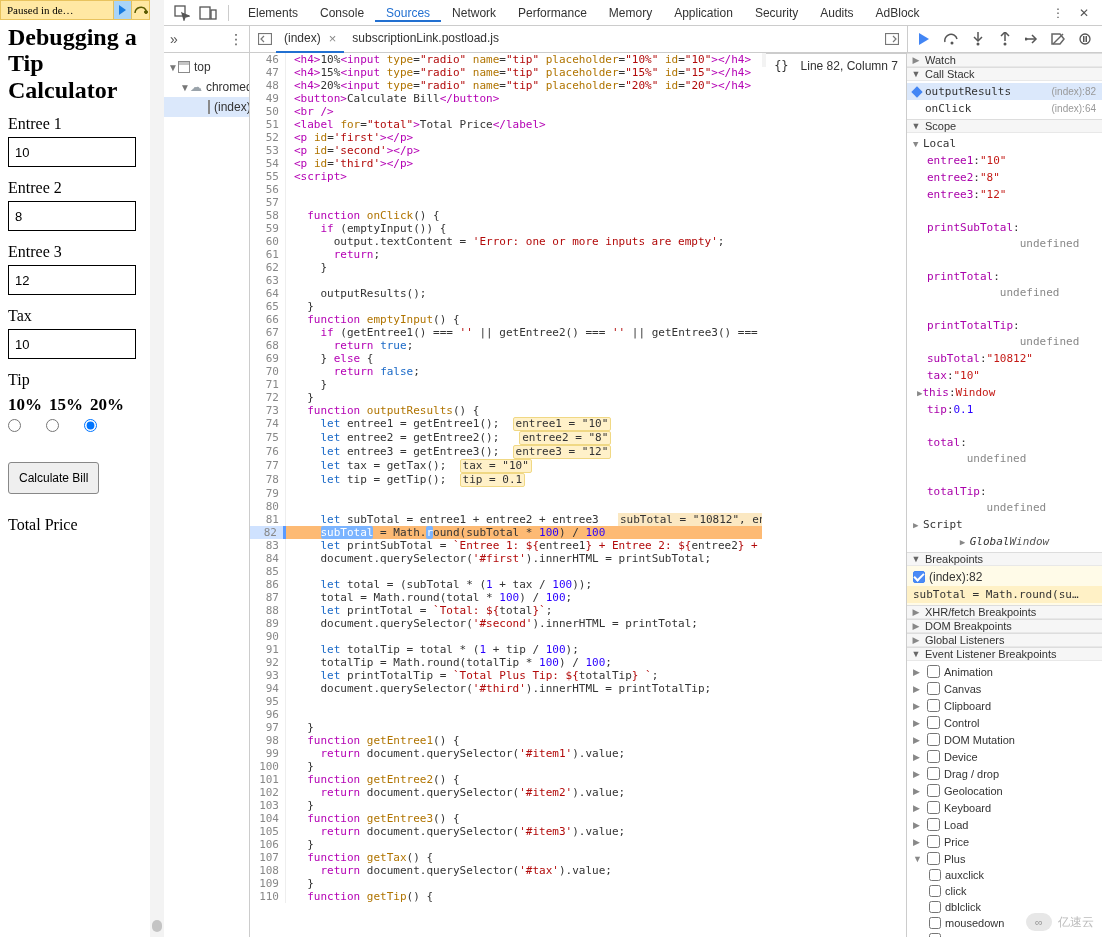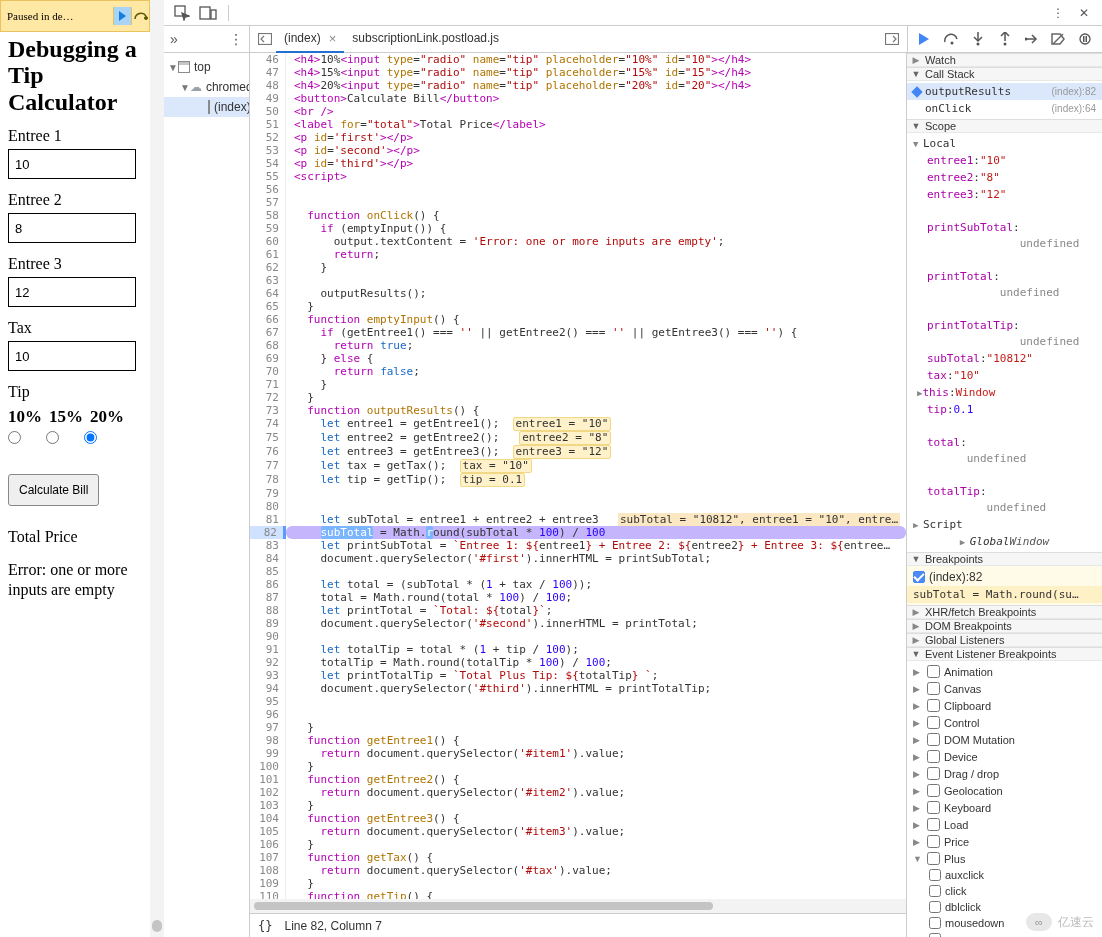--- a/index.html
+++ b/index.html
@@ -1,19 +1,19 @@
 <!DOCTYPE html>
 <html><head>
 <meta charset="utf-8">
 <style>
 * { margin: 0; padding: 0; box-sizing: border-box; }
 body { font-family: Arial, Helvetica, sans-serif; font-size: 12px; overflow: hidden; width: 1102px; height: 937px; position: relative; background: #fff; }
 
 
-.page-dbgbar { display: flex; align-items: center; height: 32px; background: #ffe8a3; border: 1px solid #e8c35e; font-size: 11px; }
+.page-dbgbar { display: flex; align-items: center; height: 20px; background: #ffe8a3; border: 1px solid #e8c35e; font-size: 11px; }
 .page-dbgbar .msg { flex: 1; padding: 0 6px; white-space: nowrap; overflow: hidden; text-overflow: ellipsis; }
 .page-dbgbar .btn { width: 18px; height: 18px; display: flex; align-items: center; justify-content: center; border-left: 1px solid #e0c060; background: #a9d4f7; }
 .page-dbgbar .btn.step { background: #ffe8a3; }
 .page-dbgbar .tri { width: 0; height: 0; border-left: 7px solid #177be0; border-top: 5px solid transparent; border-bottom: 5px solid transparent; }
 .page-dbgbar .step svg { stroke: #5a5a00; fill: none; }
 
 
 .rendered-page { position: absolute; left: 0; top: 0; width: 150px; height: 937px; background: #fff; font-family: 'Times New Roman', serif; }
 .rendered-page .content { padding: 4px 8px; }
 .rendered-page h1 { font-size: 24px; font-weight: bold; margin: 0 0 12px 0; line-height: 1.1; }
@@ -63,28 +63,28 @@
 .file-nav .row.sel { background: #dbe8fb; }
 .file-nav .twist { width: 10px; text-align: center; color: #777; font-size: 10px; }
 .file-nav .ind1 { padding-left: 4px; }
 .file-nav .ind2 { padding-left: 16px; }
 .file-nav .ind4 { padding-left: 44px; }
 .file-nav .cloud { color: #9aa3aa; margin-right: 4px; }
 .file-nav .sheet { width: 12px; height: 14px; border: 1px solid #8a8a8a; background: #fff; margin-right: 4px; display: inline-block; }
 .file-nav .win { width: 12px; height: 12px; border: 1px solid #8a8a8a; margin-right: 4px; display: inline-block; background: linear-gradient(#c5c5c5 0 33%, #fff 33% 100%); }
 
 
-.code-wrap { flex: 1; display: flex; flex-direction: column; border-right: 1px solid #ccc; min-width: 0; }
+.code-wrap { flex: 1; display: flex; flex-direction: row; border-right: 1px solid #ccc; min-width: 0; }
 .code-scroll { flex: 1; overflow: auto; position: relative; }
 .code { font-family: Menlo, Consolas, monospace; font-size: 11px; line-height: 13px; white-space: pre; }
 .code-row { display: flex; }
 .gut { width: 36px; text-align: right; padding-right: 6px; color: #888; background: #fff; border-right: 1px solid #eee; user-select: none; flex: 0 0 36px; }
 .txt { padding-left: 8px; flex: 1; }
 .code-row.exec .gut { background: #cfe2ff; border-right: 3px solid #5b9bff; }
-.code-row.exec .txt { background: #c4b5fd; border-radius: 6px; }
+.code-row.exec .txt { background: #fdba74; }
 .currmark { display: inline-block; background: #7bb4ff; color: #fff; border-radius: 2px; }
 .hl { background: #fff1c9; border: 1px solid #f0d884; border-radius: 2px; padding: 0 2px; display: inline-block; line-height: 12px; }
 .hlbar { background: #fbe8c2; padding: 0 2px; display: inline-block; margin-left: 6px; }
 
 .kw { color: #b400b4; } 
 .kw2 { color: #1a69c7; } 
 .fn { color: #b07400; }
 .str { color: #b20a0a; }
 .num { color: #2a00ff; }
 .attr { color: #b07400; }
@@ -163,21 +163,20 @@
       <span class="pct">15%</span>
       <span class="pct">20%</span>
     </div>
     <div class="tip-radios">
       <input type="radio" name="tip" style="">
       <input type="radio" name="tip" style="">
       <input type="radio" name="tip" checked="" style="">
     </div>
     <button class="calc-btn">Calculate Bill</button>
     <div class="totalp">Total Price</div>
-    <div class="err">Error: one or more inputs are empty</div>
   </div>
 </div>
 <div class="page-sb">
     <div class="thumb"></div>
   </div>
 
 <div class="devtools">
 
   <div class="dev-tabs">
     <span class="icon">
@@ -186,20 +185,21 @@
           <path d="M8 8 L15 11 L11 12 L10 15 Z" fill="#555"></path>
         </svg>
       </span>
     <span class="icon">
         <svg width="18" height="14" viewBox="0 0 18 14" fill="none" stroke="#555" stroke-width="1.3">
           <rect x="1" y="1" width="10" height="12"></rect>
           <rect x="12" y="4" width="5" height="9"></rect>
         </svg>
       </span>
     <span class="sep"></span>
+    <div id="devtabs-host"><span class="tab">Elements</span><span class="tab">Console</span><span class="tab active">Sources</span><span class="tab">Network</span><span class="tab">Performance</span><span class="tab">Memory</span><span class="tab">Application</span><span class="tab">Security</span><span class="tab">Audits</span><span class="tab">AdBlock</span></div>
     <span class="spacer"></span>
     <span class="icon">⋮</span>
     <span class="icon">✕</span>
   </div>
 
   <div class="row2">
     <div class="nav-toolbar">
       <span class="chev">»</span>
       <span class="dots">⋮</span>
     </div>

